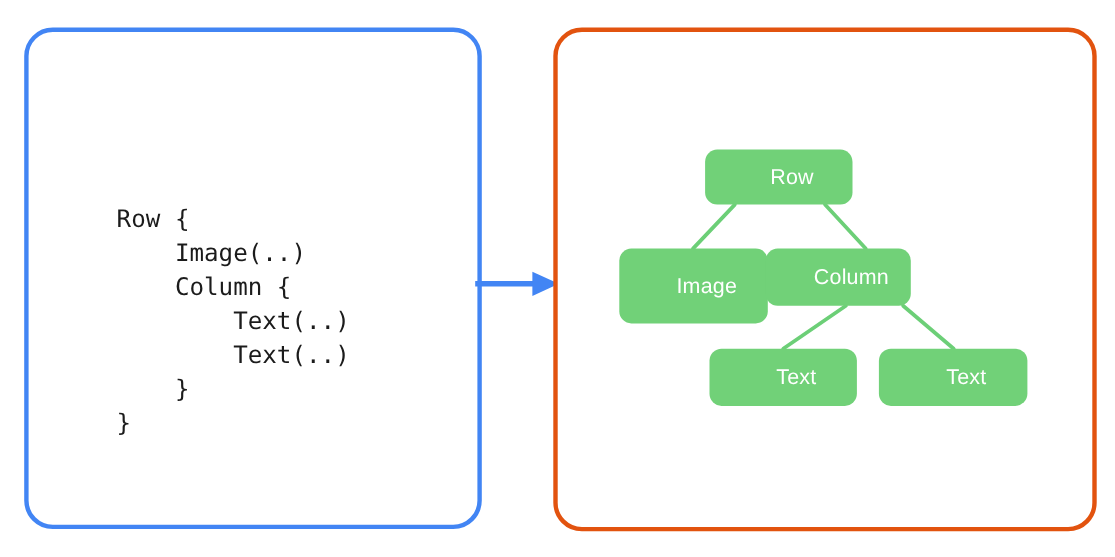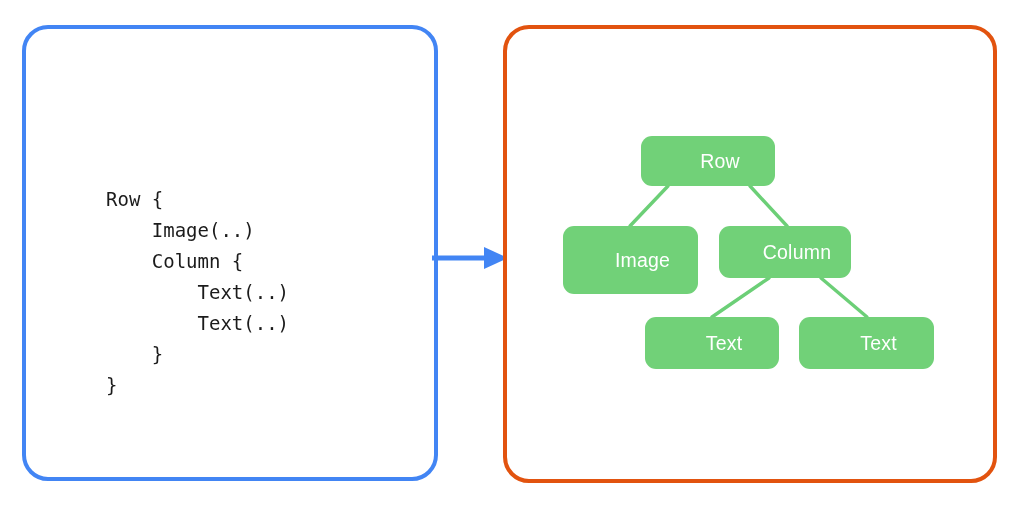--- a/index.html
+++ b/index.html
@@ -44,21 +44,21 @@
     border: 4px solid #e2530f;
   }
 
   
   #code-block {
     position: absolute;
     left: 80px;
     top: 155px;
     margin: 0;
     font-family: "DejaVu Sans Mono", "Liberation Mono", monospace;
-    font-size: 19px;
+    font-size: 22px;
     line-height: 31px;
     color: #1b1b1b;
     white-space: pre;
     letter-spacing: 0px;
   }
 
   
   #flow-arrow {
     position: absolute;
     left: 430px;
@@ -84,21 +84,21 @@
     font-family: "Liberation Sans", sans-serif;
     font-size: 19.5px;
     display: flex;
     align-items: center;
     justify-content: center;
     letter-spacing: 0.2px;
     padding-left: 24px;
   }
   #node-row    { left: 641px; top: 136px; width: 134px; height: 50px; }
   #node-image  { left: 563px; top: 226px; width: 135px; height: 68px; }
-  #node-column { left: 719px; top: 226px; width: 132px; height: 52px; }
+  #node-column { left: 696px; top: 226px; width: 132px; height: 52px; }
   #node-text-1 { left: 645px; top: 317px; width: 134px; height: 52px; }
   #node-text-2 { left: 799px; top: 317px; width: 135px; height: 52px; }
 </style>
 </head>
 <body>
 
 <div id="canvas">
 
   <div class="panel" id="code-panel">
     <pre id="code-block">Row {

